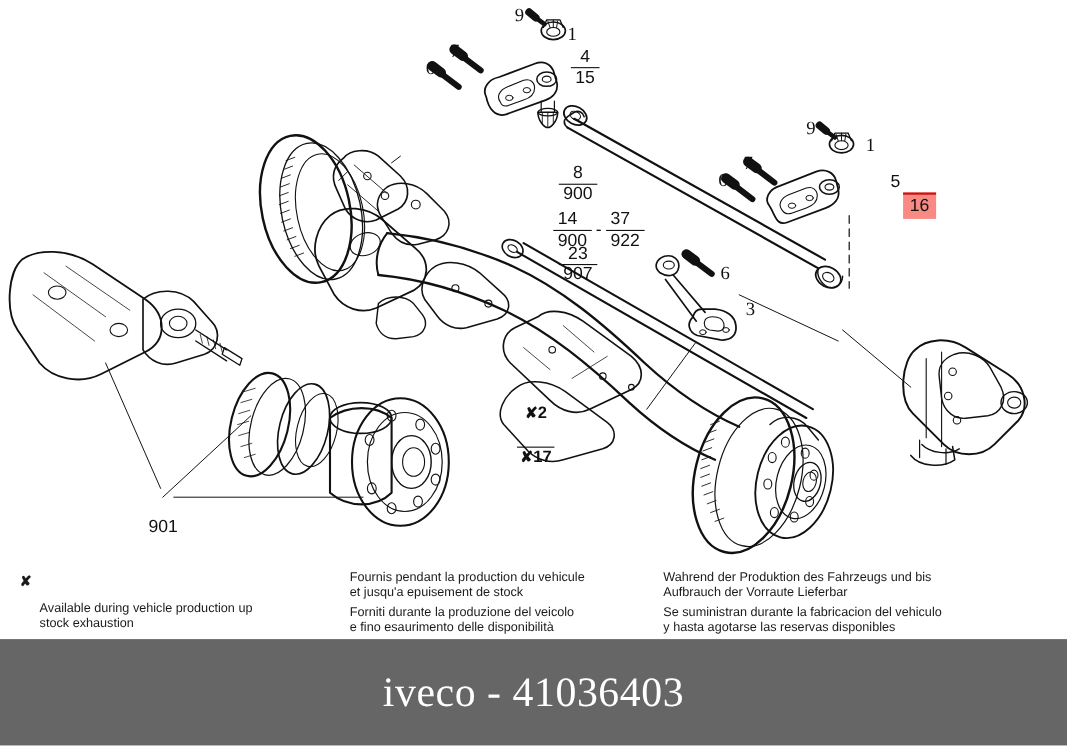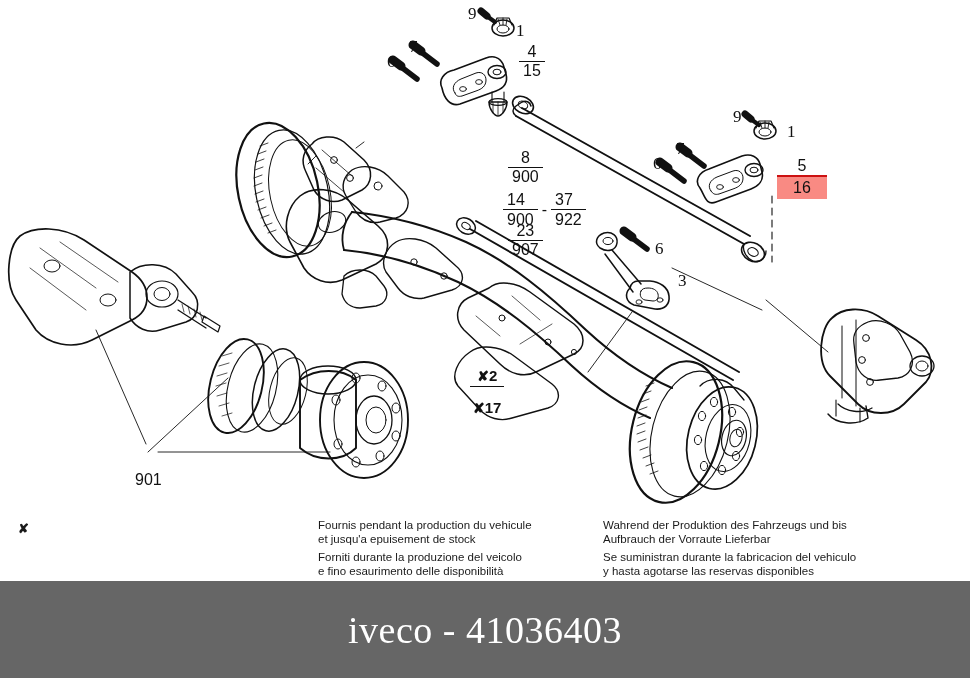--- a/index.html
+++ b/index.html
@@ -112,38 +112,39 @@
     z-index: 6;
     text-align: center;
     font-family: "Liberation Sans", sans-serif;
     font-size: 16px;
     color: #111;
     line-height: 1.2;
   }
   #callout-5-16 .num { display: block; padding: 0 6px; }
   #callout-5-16 .den {
     display: block;
-    padding: 1px 16px 2px;
+    padding: 1px 6px 2px;
     border-top: 2px solid #cc1111;
     background: #f98a83;
+    margin-left: 44px;
   }
 
   
   .xfrac {
     position: absolute;
     z-index: 5;
     text-align: center;
     font-family: "Liberation Sans", sans-serif;
     font-size: 15px;
     font-weight: 700;
     color: #111;
     line-height: 1.25;
   }
   .xfrac .num { display: block; padding: 0 3px; }
-  .xfrac .den { display: block; padding: 12px 3px; border-top: 1.6px solid #111; }
+  .xfrac .den { display: block; padding: 0 3px; border-top: 1.6px solid #111; margin-top: 20px; }
   .xglyph { font-size: 14px; font-weight: 700; }
 
   
   #legend {
     position: absolute;
     left: 0; top: 514px;
     width: 970px; height: 62px;
     z-index: 4;
   }
   .legend-col {
@@ -519,20 +520,22 @@
     <div class="xfrac" style="left:470px; top:367px;">
       <span class="num"><span class="xglyph">✘</span><span>2</span></span>
       <span class="den"><span class="xglyph">✘</span><span>17</span></span>
     </div>
 
   </div>
 
   <div id="legend">
     <div class="legend-col" id="legend-col-en">
       <span class="mark">✘</span>
+      <span class="txt">Available during vehicle production up
+stock exhaustion</span>
     </div>
     <div class="legend-col" id="legend-col-fr">Fournis pendant la production du vehicule
 et jusqu'a epuisement de stock</div>
     <div class="legend-col" id="legend-col-it">Forniti durante la produzione del veicolo
 e fino esaurimento delle disponibilità</div>
     <div class="legend-col" id="legend-col-de">Wahrend der Produktion des Fahrzeugs und bis
 Aufbrauch der Vorraute Lieferbar</div>
     <div class="legend-col" id="legend-col-es">Se suministran durante la fabricacion del vehiculo
 y hasta agotarse las reservas disponibles</div>
   </div>

